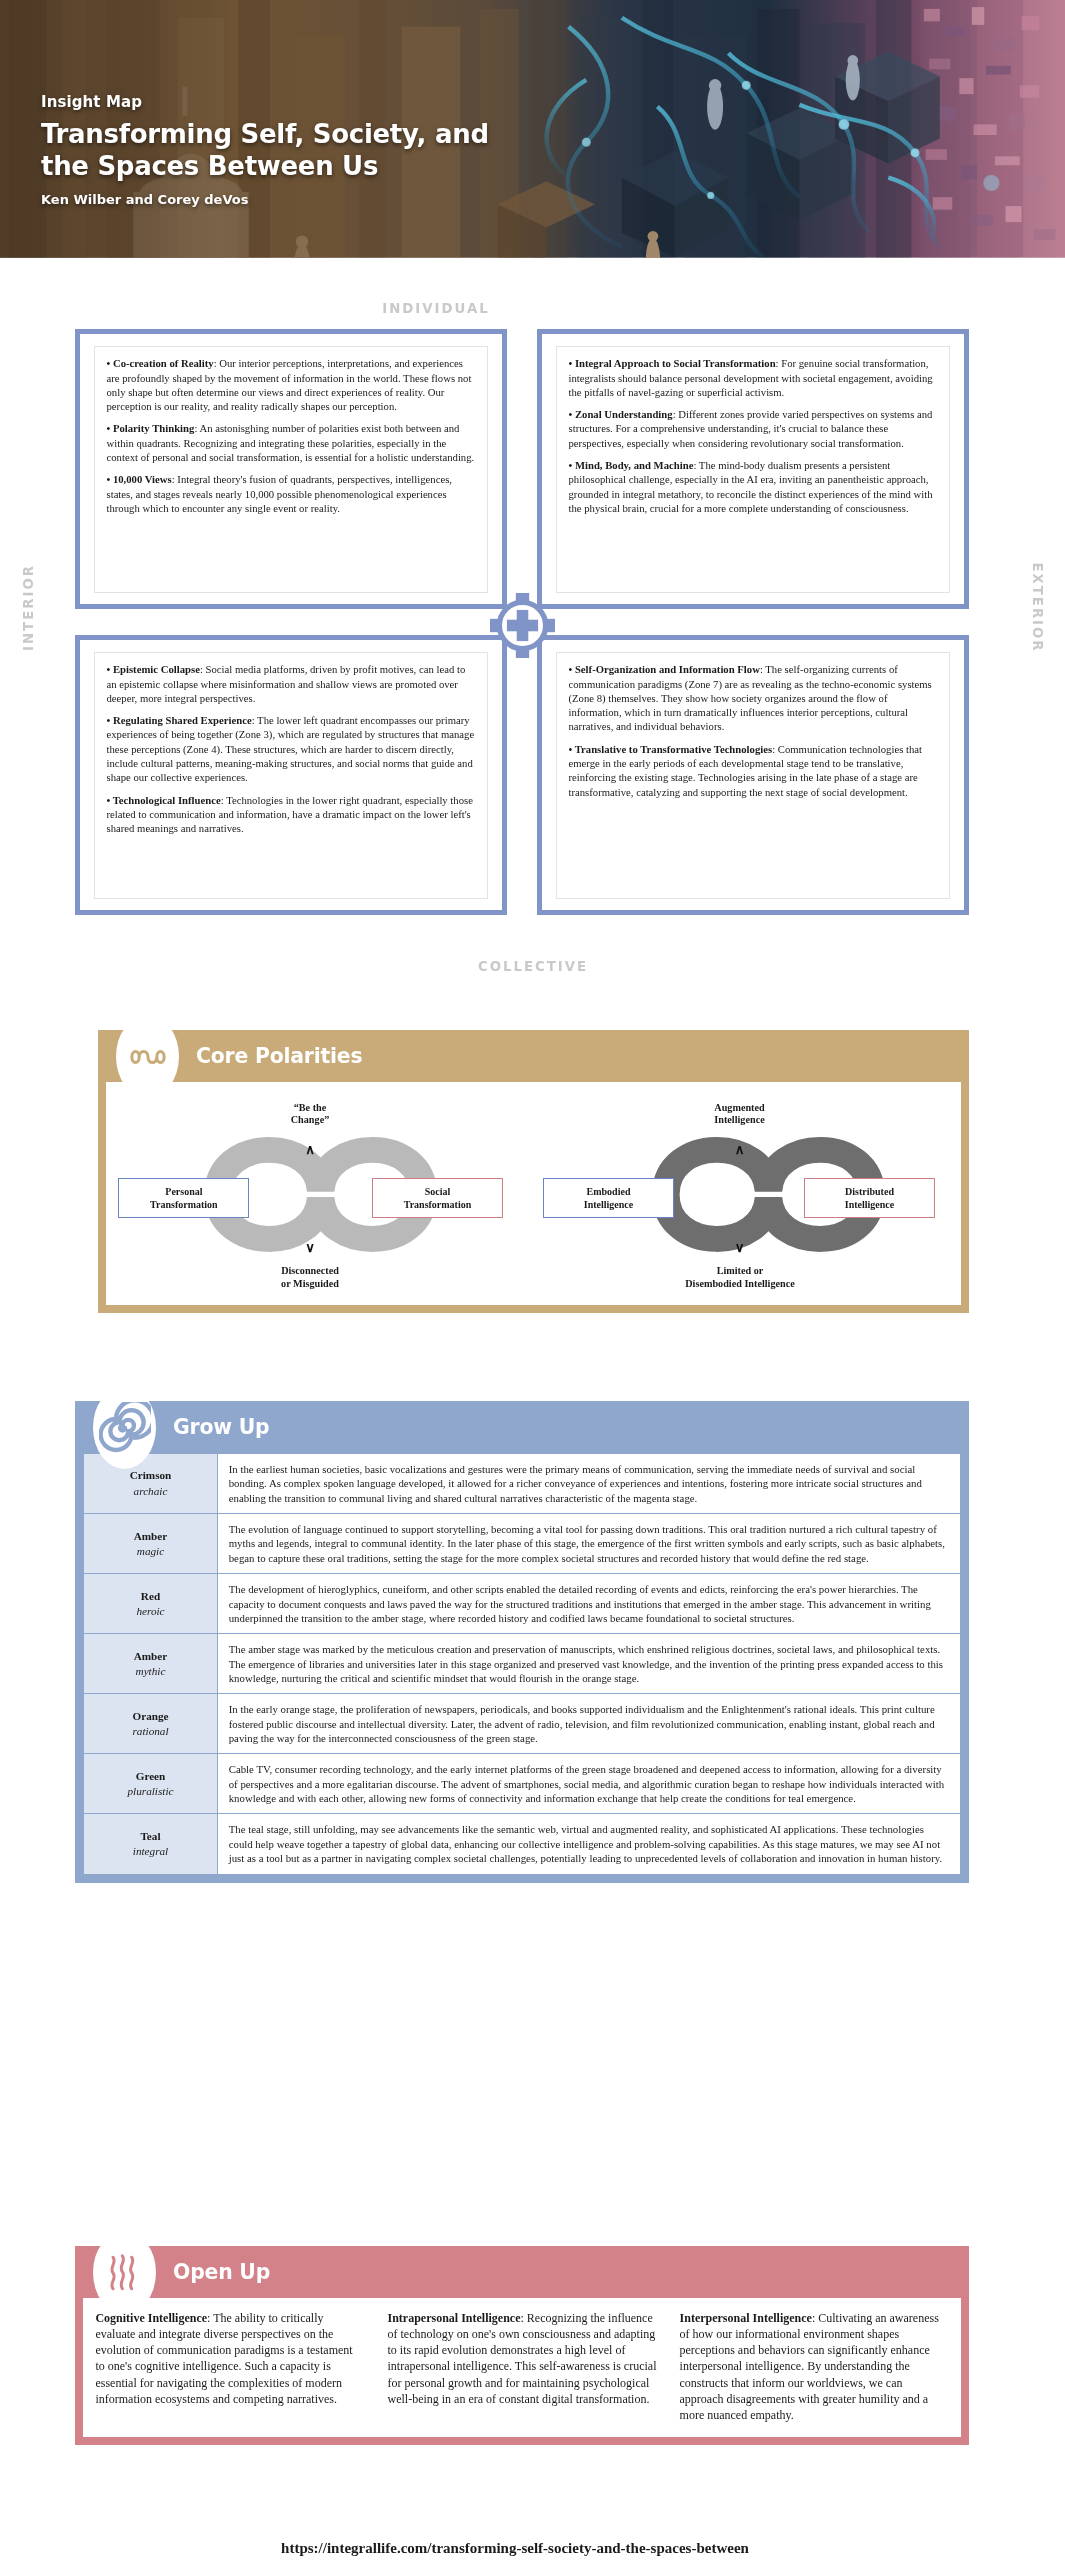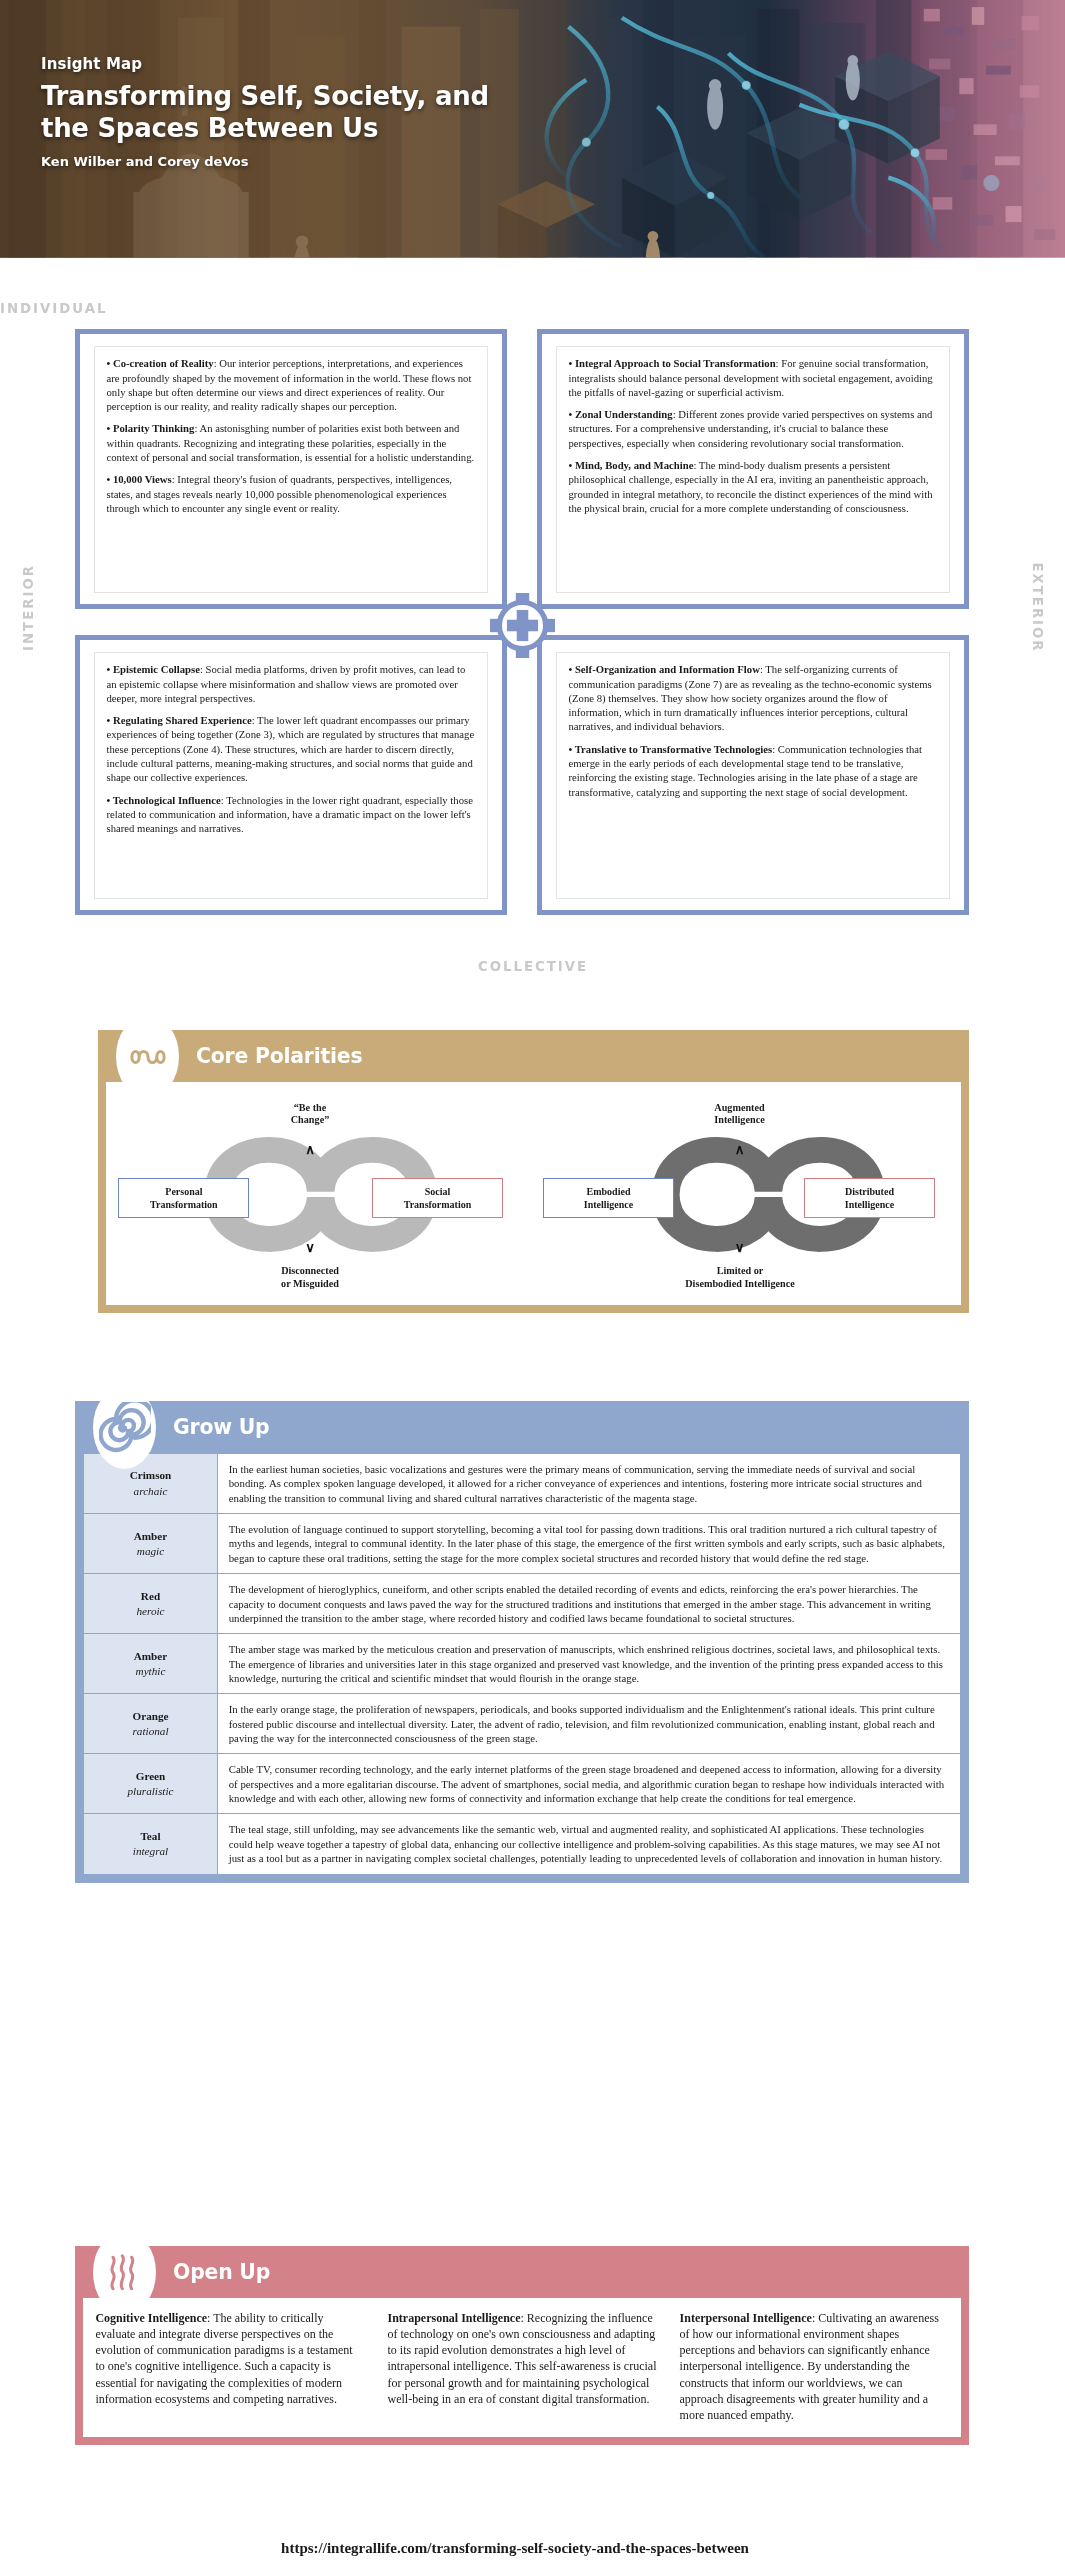--- a/index.html
+++ b/index.html
@@ -12,31 +12,31 @@
 
   
   .hero { position:absolute; left:0; top:0; width:1066px; height:258px; overflow:hidden; }
   .hero-art { position:absolute; inset:0; }
   .hero-overlay {
     position:absolute; inset:0;
     background:linear-gradient(90deg, rgba(40,28,20,.58) 0%, rgba(40,28,20,.30) 38%, rgba(20,20,40,.10) 62%, rgba(20,20,40,.05) 100%);
   }
   .hero-text { position:absolute; left:41px; top:55px; color:#fff;
     font-family:"DejaVu Sans", sans-serif; text-shadow:0 1.8px 4.4px rgba(0,0,0,.55); }
-  .hero-kicker { font-size:15px; font-weight:bold; letter-spacing:0.1px; margin-bottom:8px; }
+  .hero-kicker { font-size:15px; font-weight:bold; letter-spacing:0.1px; margin-bottom:8px;margin-top:38px; }
   .hero-title { font-size:26px; font-weight:bold; line-height:1.22; letter-spacing:-0.3px; }
   .hero-authors { font-size:13px; font-weight:bold; margin-top:9.8px; }
 
   
   .quad-wrap { position:absolute; left:0; top:258px; width:1066px; height:737px; }
   .axis-label {
     position:absolute; color:#c9c9cb; font-family:"DejaVu Sans", sans-serif;
     font-weight:bold; font-size:13.3px; letter-spacing:2px;
   }
-  .lbl-individual { left:0; top:43px; width:872px; text-align:left; }
+  .lbl-individual { left:0; top:43px; width:872px; text-align:center; }
   .lbl-collective { left:0; top:701px; width:1066px; text-align:center; }
   .lbl-interior { left:-43px; top:342px; width:142px; text-align:center; transform:rotate(-90deg); }
   .lbl-exterior { left:966px; top:342px; width:142px; text-align:center; transform:rotate(90deg); }
 
   .qbox {
     position:absolute; background:#fff; border:5.3px solid #8094c8;
     padding:11.5px 14px 11.5px 14px;
   }
   .qbox-inner { border:0.9px solid #e3e3e3; height:100%; padding:9.8px 11.5px; }
   .qbox p { font-size:10.7px; line-height:1.335; margin-bottom:8px; text-align:left; }

